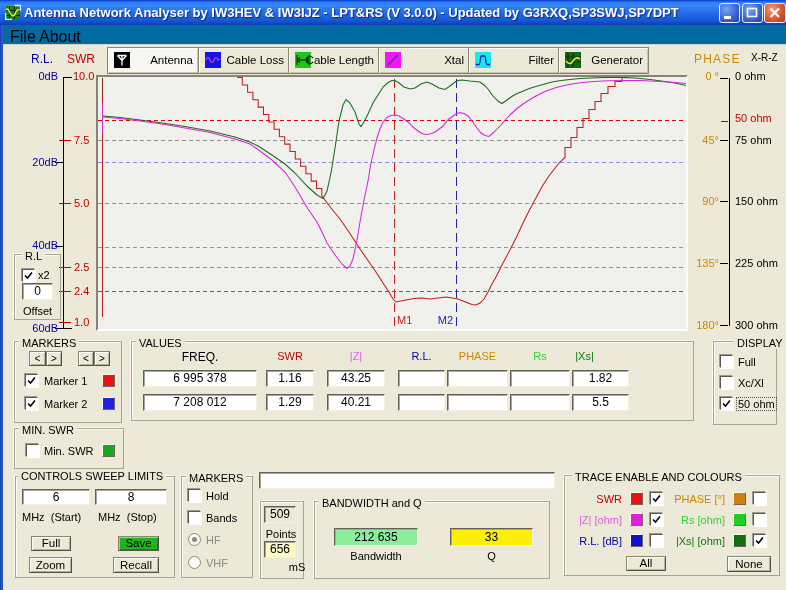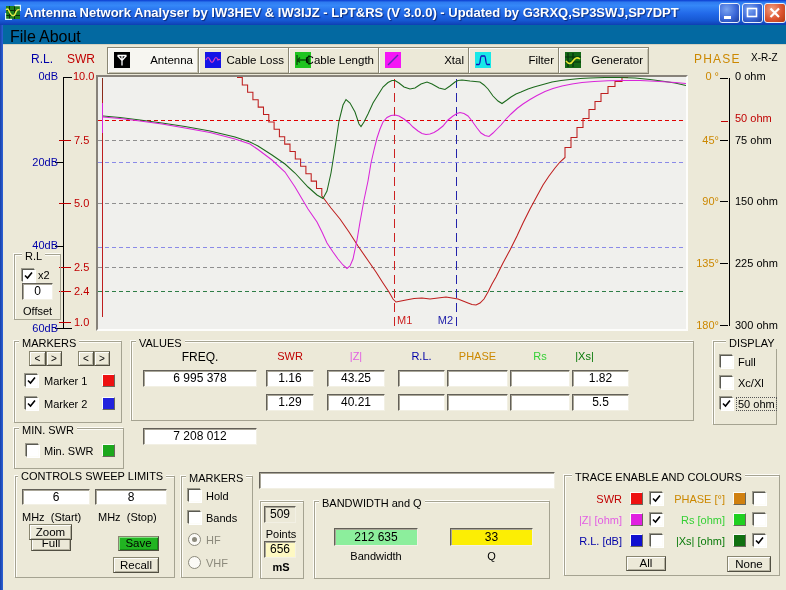--- a/index.html
+++ b/index.html
@@ -219,30 +219,30 @@
 <div class="abs lab" style="left:447px;top:350px;width:61px;text-align:center;color:#cc8800;">PHASE</div>
 <div class="abs lab" style="left:510px;top:350px;width:60px;text-align:center;color:#35d035;">Rs</div>
 <div class="abs lab" style="left:556px;top:350px;width:57px;text-align:center;color:#0a7a0a;">|Xs|</div>
 <div class="abs inp" style="left:143px;top:370px;width:112px;height:15px;line-height:15px;">6 995 378</div>
 <div class="abs inp" style="left:266px;top:370px;width:46px;height:15px;line-height:15px;">1.16</div>
 <div class="abs inp" style="left:327px;top:370px;width:56px;height:15px;line-height:15px;">43.25</div>
 <div class="abs inp" style="left:398px;top:370px;width:45px;height:15px;"></div>
 <div class="abs inp" style="left:447px;top:370px;width:59px;height:15px;"></div>
 <div class="abs inp" style="left:510px;top:370px;width:58px;height:15px;"></div>
 <div class="abs inp" style="left:572px;top:370px;width:55px;height:15px;line-height:15px;">1.82</div>
-<div class="abs inp" style="left:143px;top:394px;width:112px;height:15px;line-height:15px;margin-top:34px;">7 208 012</div>
+<div class="abs inp" style="left:143px;top:394px;width:112px;height:15px;line-height:15px;">7 208 012</div>
 <div class="abs inp" style="left:266px;top:394px;width:46px;height:15px;line-height:15px;">1.29</div>
 <div class="abs inp" style="left:327px;top:394px;width:56px;height:15px;line-height:15px;">40.21</div>
 <div class="abs inp" style="left:398px;top:394px;width:45px;height:15px;"></div>
 <div class="abs inp" style="left:447px;top:394px;width:59px;height:15px;"></div>
 <div class="abs inp" style="left:510px;top:394px;width:58px;height:15px;"></div>
 <div class="abs inp" style="left:572px;top:394px;width:55px;height:15px;line-height:15px;">5.5</div>
 
 <div class="abs grp" style="left:713px;top:341px;width:62px;height:82px;">
-    <span class="glab" style="left:12px;">DISPLAY</span>
+    <span class="glab" style="left:20px;">DISPLAY</span>
   </div>
 <div class="abs cb" style="left:720px;top:355px;"></div>
 <div class="abs lab" style="left:738px;top:356px;">Full</div>
 <div class="abs cb" style="left:720px;top:376px;"></div>
 <div class="abs lab" style="left:738px;top:377px;">Xc/Xl</div>
 <div class="abs cb" style="left:720px;top:397px;">
     <svg width="11" height="11">
       <path d="M2 5.5 L4.5 8 L9 2.5" stroke="#000" stroke-width="1.6" fill="none"></path>
     </svg>
   </div>
@@ -250,21 +250,21 @@
 
 <div class="abs grp" style="left:15px;top:476px;width:158px;height:100px;">
     <span class="glab" style="left:2px;top:-7px;">CONTROLS SWEEP LIMITS</span>
   </div>
 <div class="abs inp" style="left:22px;top:489px;width:66px;height:14px;line-height:14px;">6</div>
 <div class="abs inp" style="left:95px;top:489px;width:70px;height:14px;line-height:14px;">8</div>
 <div class="abs lab" style="left:22px;top:511px;">MHz&nbsp;&nbsp;(Start)</div>
 <div class="abs lab" style="left:98px;top:511px;">MHz&nbsp;&nbsp;(Stop)</div>
 <div class="abs btn" style="left:31px;top:536px;width:38px;height:13px;line-height:13px;">Full</div>
 <div class="abs btn" style="left:118px;top:536px;width:39px;height:13px;line-height:13px;background:#21b421;box-shadow:inset 1px 1px 0 #7fe07f,inset -1px -1px 0 #148a14;">Save</div>
-<div class="abs btn" style="left:29px;top:524px;width:41px;height:14px;line-height:14px;">Zoom</div>
+<div class="abs btn" style="left:29px;top:557px;width:41px;height:14px;line-height:14px;">Zoom</div>
 <div class="abs btn" style="left:113px;top:557px;width:44px;height:14px;line-height:14px;">Recall</div>
 
 <div class="abs grp" style="left:181px;top:476px;width:70px;height:100px;">
     <span class="glab" style="left:4px;">MARKERS</span>
   </div>
 <div class="abs cb" style="left:188px;top:489px;"></div>
 <div class="abs lab" style="left:206px;top:490px;">Hold</div>
 <div class="abs cb" style="left:188px;top:511px;"></div>
 <div class="abs lab" style="left:206px;top:512px;">Bands</div>
 <div class="abs radio" style="left:188px;top:533px;">
@@ -273,21 +273,21 @@
 <div class="abs lab" style="left:206px;top:534px;color:#8c8a7c;">HF</div>
 <div class="abs radio" style="left:188px;top:556px;"></div>
 <div class="abs lab" style="left:206px;top:557px;color:#8c8a7c;">VHF</div>
 
 <div class="abs inp" style="left:259px;top:472px;width:294px;height:15px;"></div>
 
 <div class="abs grp" style="left:260px;top:501px;width:42px;height:76px;"></div>
 <div class="abs inp" style="left:264px;top:506px;width:30px;height:15px;line-height:15px;background:#ece9d8;font-weight:normal;">509</div>
 <div class="abs lab" style="left:260px;top:528px;width:42px;text-align:center;">Points</div>
 <div class="abs inp" style="left:264px;top:541px;width:30px;height:15px;line-height:15px;background:#fef9c3;font-weight:normal;">656</div>
-<div class="abs lab" style="left:260px;top:561px;width:42px;text-align:center;font-weight:bold;">mS</div>
+<div class="abs lab" style="left:276px;top:561px;width:42px;text-align:center;">mS</div>
 
 <div class="abs grp" style="left:314px;top:501px;width:234px;height:76px;">
     <span class="glab" style="left:4px;">BANDWIDTH and Q</span>
   </div>
 <div class="abs inp" style="left:334px;top:528px;width:82px;height:16px;line-height:16px;background:#8cee9c;">212 635</div>
 <div class="abs lab" style="left:334px;top:550px;width:84px;text-align:center;">Bandwidth</div>
 <div class="abs inp" style="left:450px;top:528px;width:81px;height:16px;line-height:16px;background:#fcee04;">33</div>
 <div class="abs lab" style="left:450px;top:550px;width:83px;text-align:center;">Q</div>
 
 <div class="abs grp" style="left:564px;top:475px;width:214px;height:99px;">

